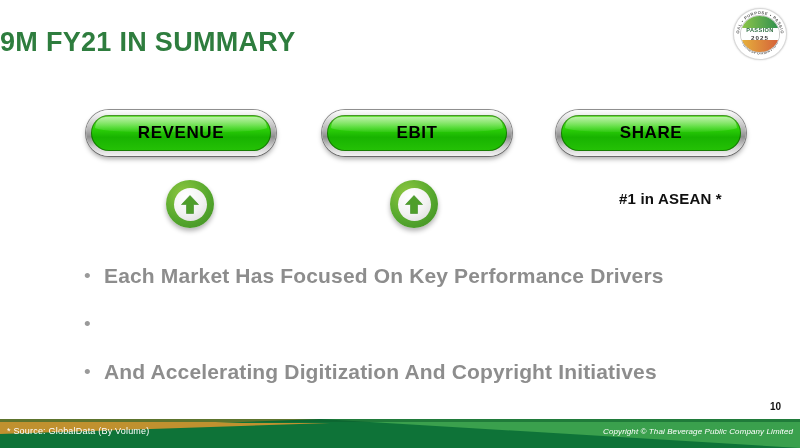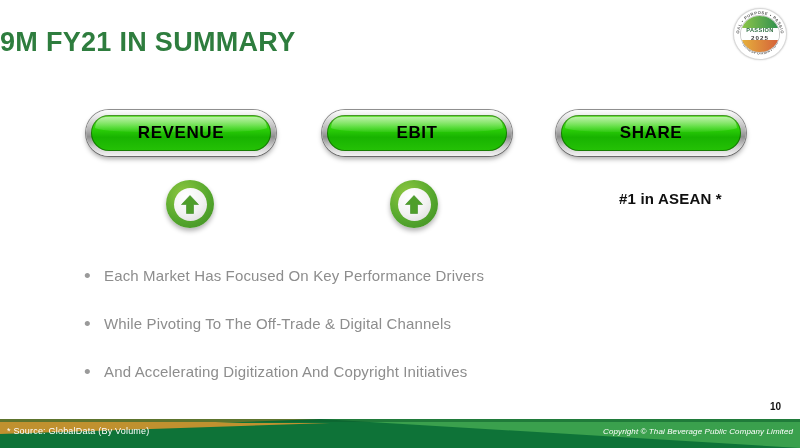--- a/index.html
+++ b/index.html
@@ -190,24 +190,25 @@
   }
   .bullet-dot {
     width: 20px;
     flex: 0 0 20px;
     font-size: 19px;
     line-height: 27px;
     color: #9a9a9a;
     text-align: left;
   }
   .bullet-text {
-    font-size: 15px;
+    font-size: 21px;
     line-height: 27px;
     color: #8d8d8d;
     letter-spacing: 0.15px;
+    font-weight: bold;
   }
 
   
   .page-number {
     position: absolute;
     right: 19px;
     top: 401px;
     font-size: 10px;
     font-weight: bold;
     color: #111111;
@@ -310,21 +311,20 @@
 
   <div class="asean-note">#1 in ASEAN *</div>
 
   <div class="bullets">
     <div class="bullet-row">
       <span class="bullet-dot">•</span>
       <span class="bullet-text">Each Market Has Focused On Key Performance Drivers</span>
     </div>
     <div class="bullet-row">
       <span class="bullet-dot">•</span>
-      <span class="bullet-text">While Pivoting To The Off-Trade &amp; Digital Channels</span>
     </div>
     <div class="bullet-row">
       <span class="bullet-dot">•</span>
       <span class="bullet-text">And Accelerating Digitization And Copyright Initiatives</span>
     </div>
   </div>
 
   <div class="page-number">10</div>
 
   <div class="footer">

